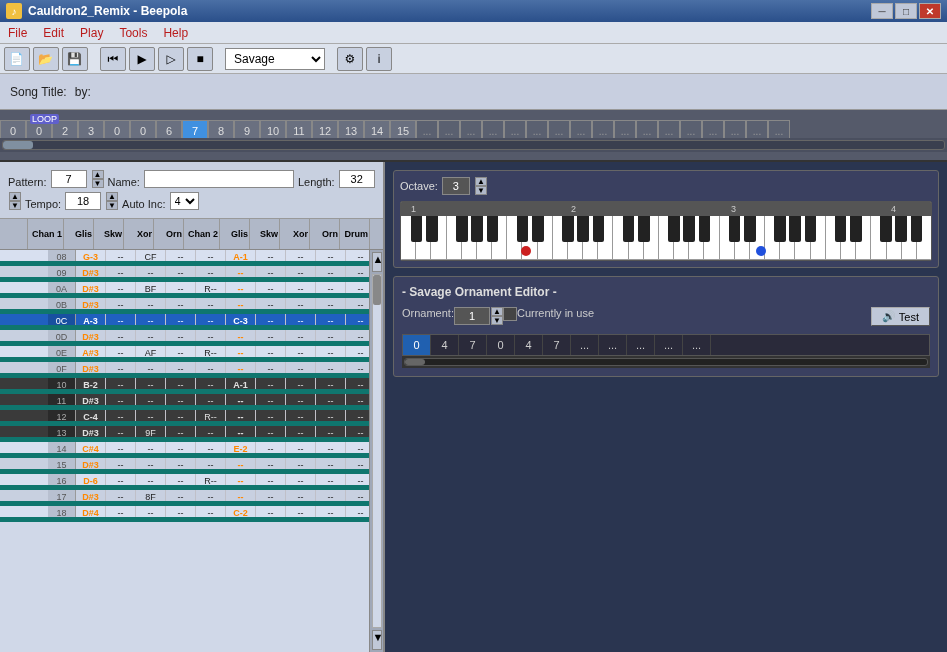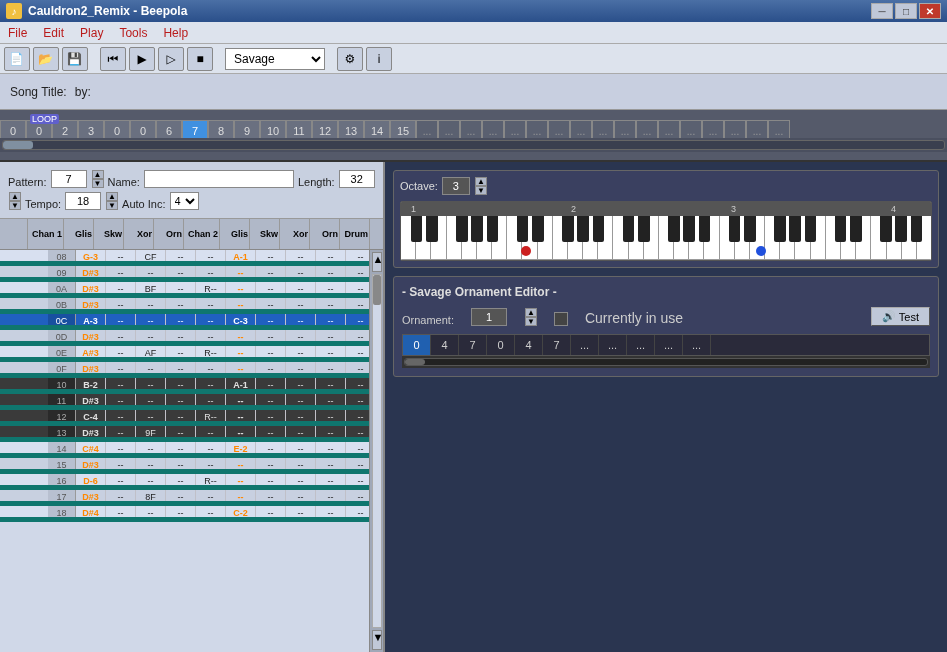--- a/index.html
+++ b/index.html
@@ -390,39 +390,39 @@
       padding: 8px;
     }
     #orn-title {
       color: #dddddd;
       font-size: 12px;
       margin-bottom: 8px;
       font-weight: bold;
     }
     #orn-controls {
       display: flex;
-      align-items: flex-end;
-      gap: 17px;
+      align-items: flex-start;
+      gap: 0;
       margin-bottom: 8px;
     }
     .orn-label { color: #ccc; font-size: 11px; }
     .orn-num {
       width: 36px; height: 18px;
       background: #555;
       border: 1px solid #888;
       color: white;
       text-align: center;
       font-size: 11px;
     }
     .orn-checkbox {
       width: 14px; height: 14px;
       border: 1px solid #888;
       background: #444;
     }
-    .orn-in-use-label { color: #ccc; font-size: 14px; }
+    .orn-in-use-label { color: #ccc; font-size: 11px; }
     .orn-test-btn {
       background: #c0c8d8;
       border: 1px outset #aaa;
       padding: 2px 10px;
       font-size: 11px;
       cursor: pointer;
       display: flex; align-items: center; gap: 3px;
     }
     #orn-sequence {
       display: flex;

